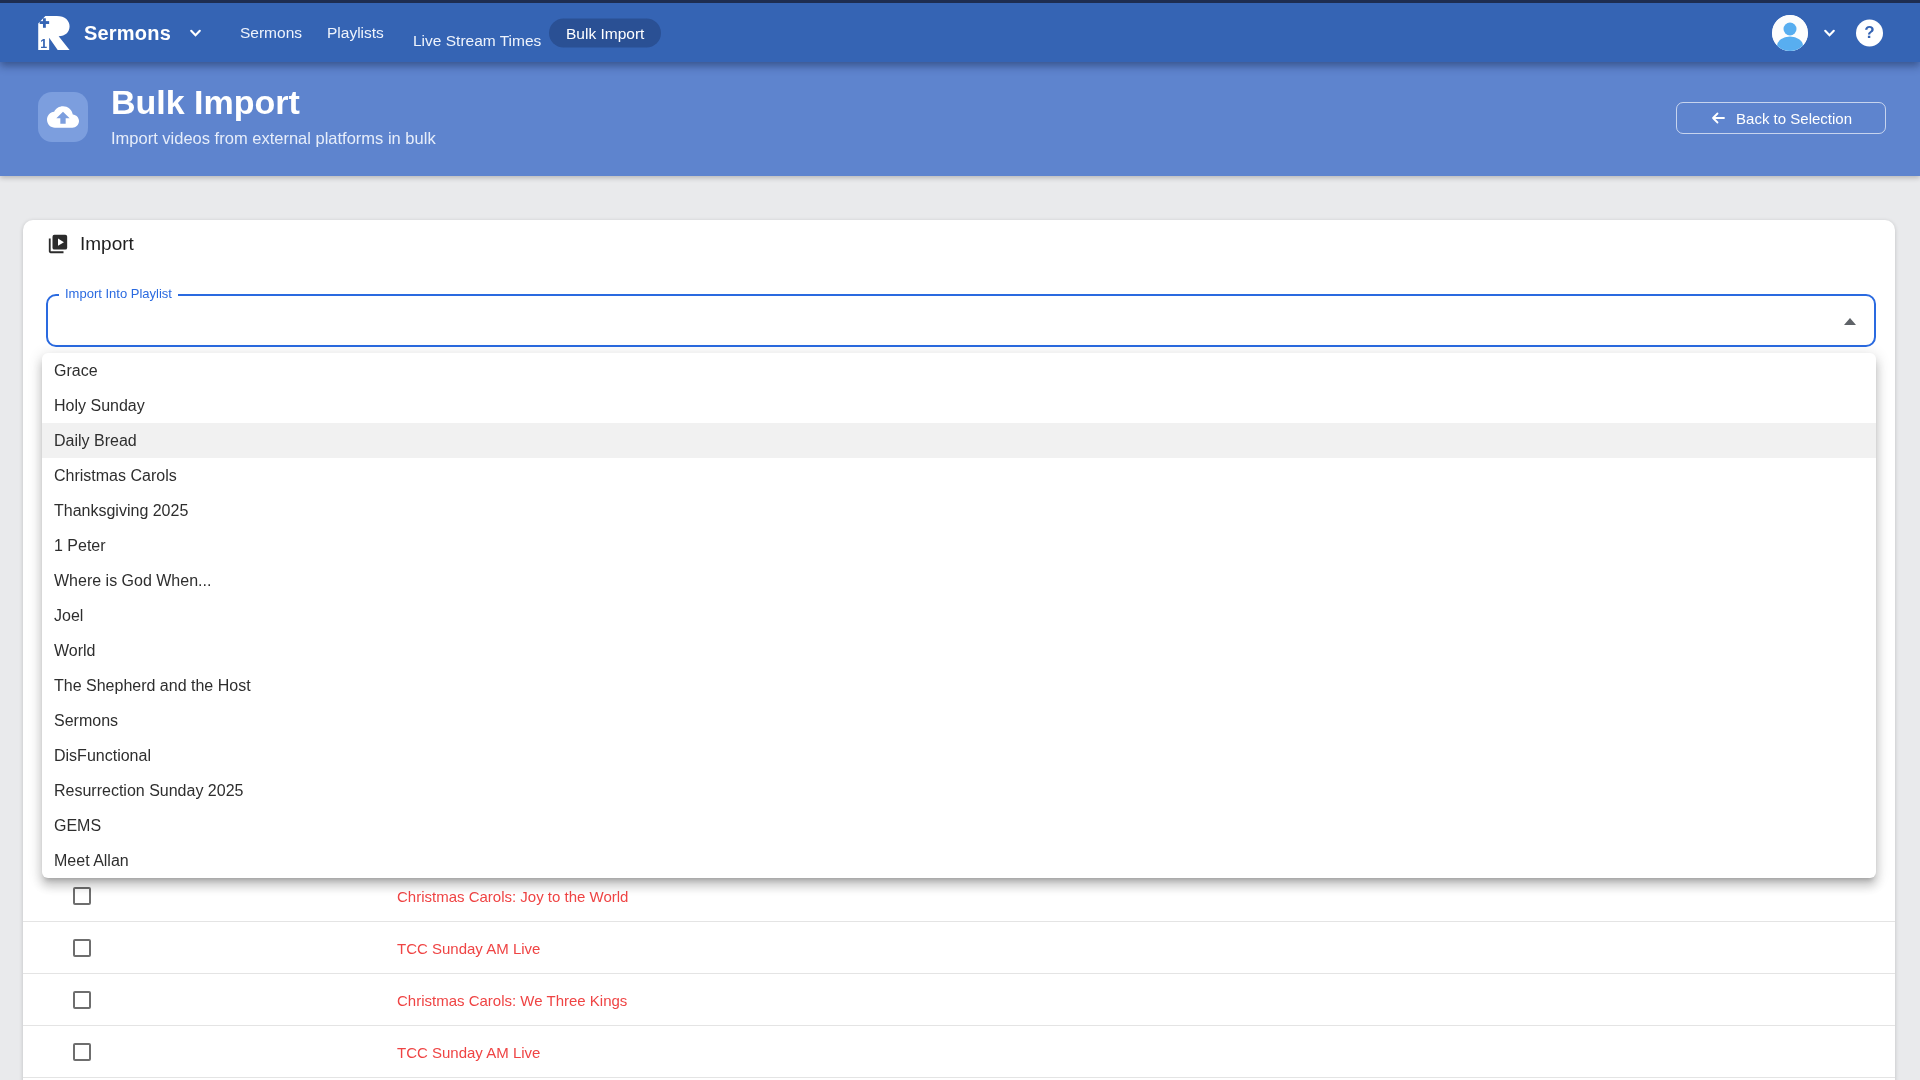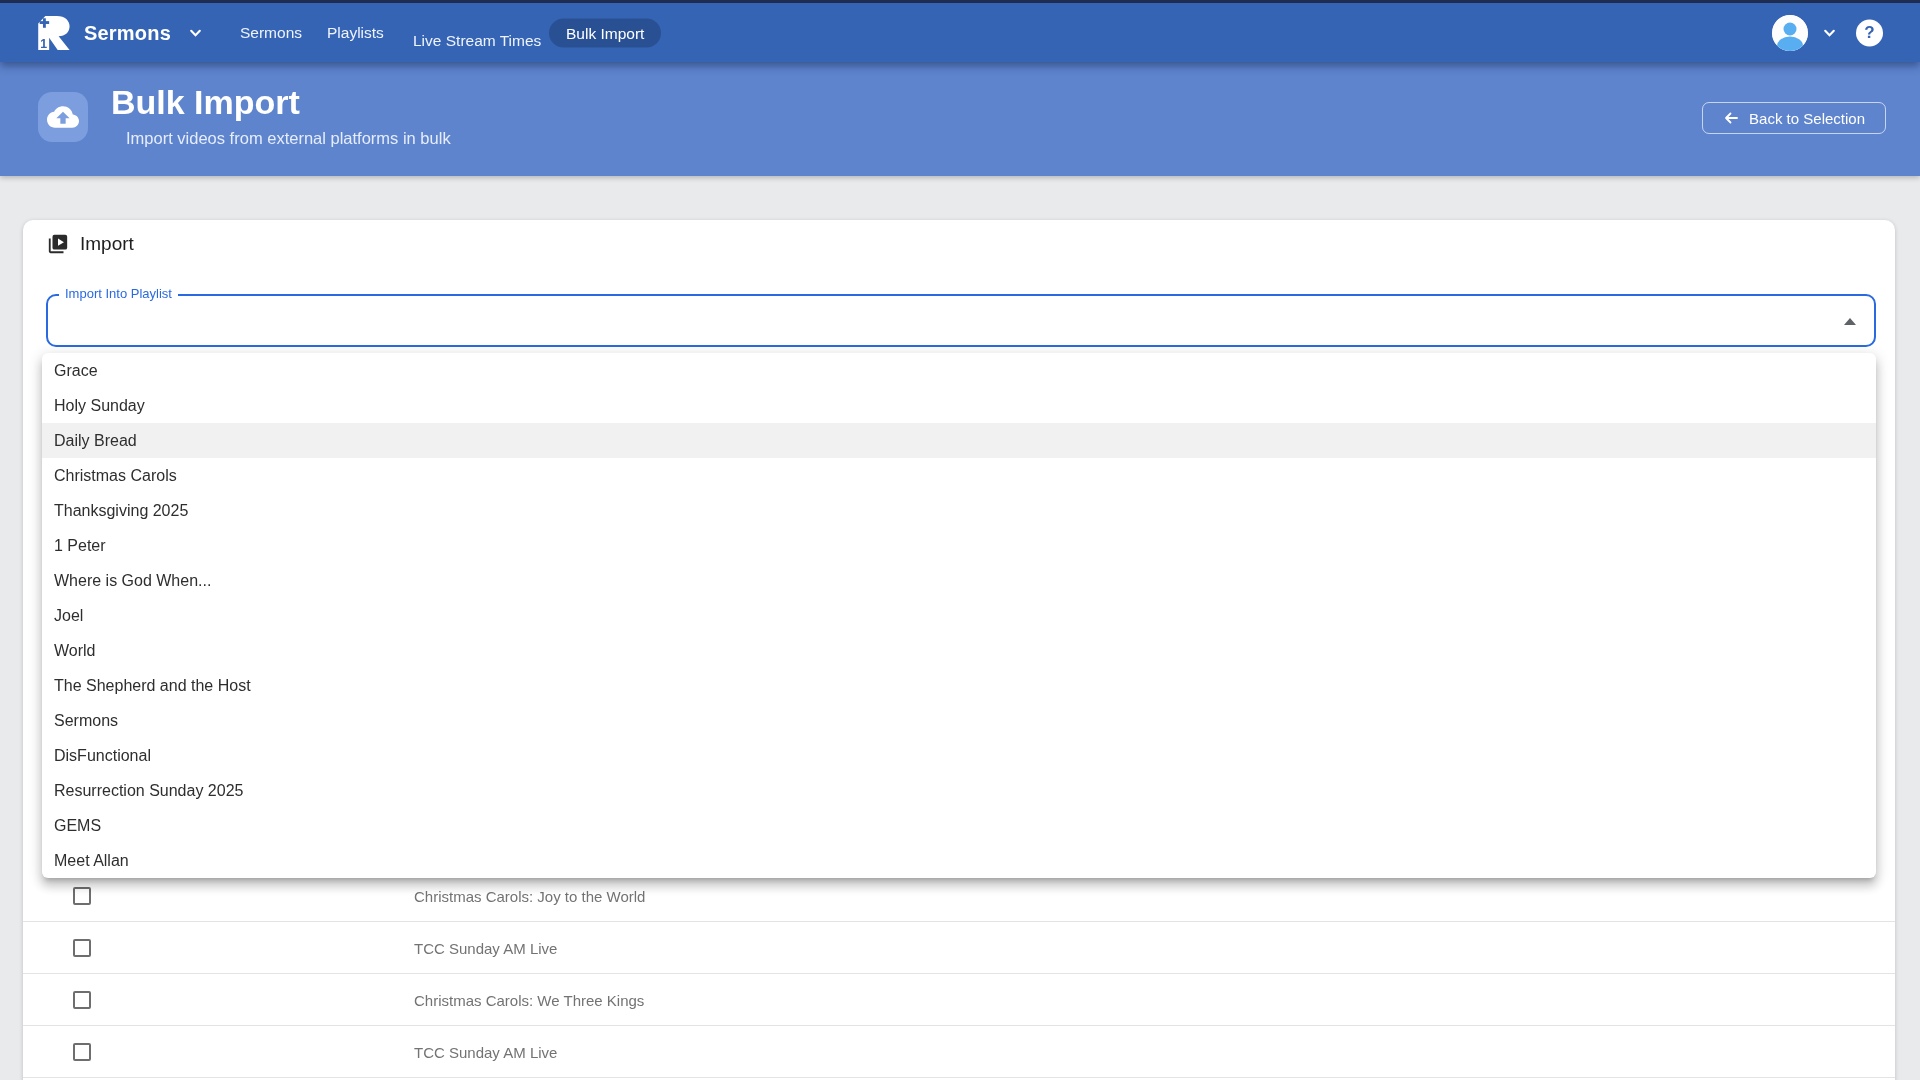--- a/index.html
+++ b/index.html
@@ -23,23 +23,23 @@
   .help-circle { left:1856px; width:27px; height:27px; border-radius:50%; background:#fff;
     display:flex; align-items:center; justify-content:center;
     color:#3564b4; font-size:17px; font-weight:700; }
 
   
   .page-header { position:absolute; top:62px; left:0; right:0; height:114px; background:#5e84ce;
     box-shadow:0 2px 5px rgba(0,0,0,.22); z-index:10; }
   .header-tile { position:absolute; left:38px; top:30px; width:50px; height:50px; border-radius:14px;
     background:#7c9ede; display:flex; align-items:center; justify-content:center; }
   .ph-title { position:absolute; left:111px; top:21px; color:#fff; font-size:34px; font-weight:700; }
-  .ph-sub { position:absolute; left:126px; top:67px; color:#e6edfa; font-size:16.5px; }
+  .ph-sub { position:absolute; left:111px; top:67px; color:#e6edfa; font-size:16.5px; }
   .back-btn { position:absolute; right:34px; top:40px; height:32px; display:flex; align-items:center;
-    gap:10px; padding:0 20px; border:1px solid rgba(255,255,255,.65); border-radius:7px;
+    gap:10px; padding:0 33px; border:1px solid rgba(255,255,255,.65); border-radius:7px;
     color:#fff; font-size:15px; cursor:pointer; background:transparent; }
 
   
   .card { position:absolute; left:23px; top:220px; width:1872px; height:900px; background:#fff;
     border-radius:10px; box-shadow:0 1px 4px rgba(0,0,0,.18); z-index:5; }
   .card-heading { position:absolute; left:24px; top:13px; display:flex; align-items:center; gap:11px; }
   .card-heading span { font-size:19px; font-weight:400; color:#1f1f1f; }
 
   .field { position:absolute; left:23px; top:74px; width:1830px; height:53px;
     border:2px solid #2a6ae0; border-radius:10px; background:#fff; }
@@ -53,21 +53,21 @@
     border-radius:6px; z-index:30; overflow:hidden;
     box-shadow:0 5px 5px -3px rgba(0,0,0,.2), 0 8px 10px 1px rgba(0,0,0,.14), 0 3px 14px 2px rgba(0,0,0,.12); }
   .opt { height:35px; line-height:35px; padding-left:12px; font-size:16px; color:#2e2e2e; cursor:pointer; }
   .opt.hl { background:#f1f1f1; }
 
   .rows { position:absolute; left:0; top:650px; right:0; z-index:4; }
   .vrow { position:relative; height:52px; border-bottom:1px solid #e4e4e4; }
   .vrow .cb { position:absolute; left:50px; top:50%; transform:translateY(-50%);
     width:18px; height:18px; border:2px solid #6e6e6e; border-radius:2px; background:#fff; cursor:pointer; }
   .vrow .vtitle { position:absolute; left:374px; top:50%; transform:translateY(-50%);
-    font-size:15px; color:#737373;margin-left:17px; }
+    font-size:15px; color:#ef4444; }
 </style>
 </head>
 <body>
 
 <div class="top-strip"></div>
 
 <div class="navbar">
   <svg class="nav-el logo" viewBox="0 0 40 40">
     <path fill="#ffffff" d="M13 2 H25 C34 2 38.5 7 38.5 13 C38.5 19 34 23.5 27 23.5 L38.5 38 H26 L17 25 V38 H5.5 V10 Z"></path>
     <rect x="10.5" y="4.5" width="3" height="10" fill="#3564b4"></rect>

